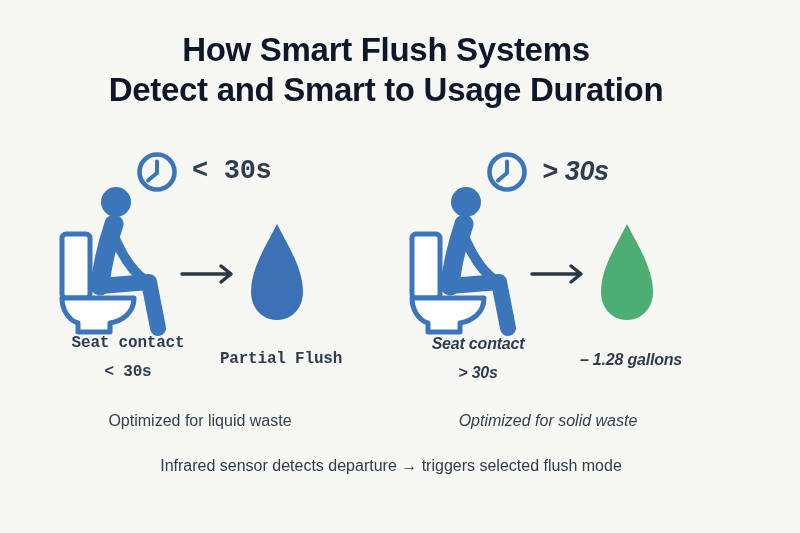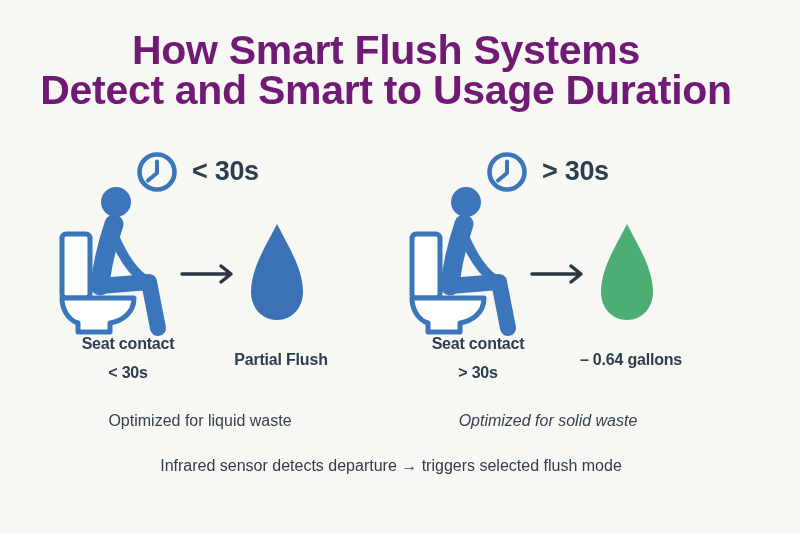--- a/index.html
+++ b/index.html
@@ -4,26 +4,26 @@
 <style>
   html,body{margin:0;padding:0;background:#e9e9e7;}
   .canvas{
     position:relative;width:800px;height:533px;overflow:hidden;
     background:#f7f7f4;
     font-family:"Liberation Sans",sans-serif;
     color:#2d3e4f;
   }
   .title{
     position:absolute;top:30px;left:0;width:772px;
-    text-align:center;font-weight:bold;font-size:41px;line-height:40px;
-    color:#701a75;letter-spacing:-0.3px;
+    text-align:center;font-weight:bold;font-size:33px;line-height:40px;
+    color:#0f172a;letter-spacing:-0.3px;
   }
   .scenario{position:absolute;top:140px;width:360px;height:285px;}
-  .scenario.left{left:40px;}
-  .scenario.right{left:390px;}
+  .scenario.left{left:40px;font-family:Liberation Mono, monospace;}
+  .scenario.right{left:390px;font-style:italic;}
   .clock{position:absolute;left:95px;top:10px;width:44px;height:44px;}
   .duration{
     position:absolute;left:152px;top:16px;
     font-size:27px;font-weight:bold;color:#2d3e4f;letter-spacing:-0.3px;
   }
   .person{position:absolute;left:12px;top:42px;}
   .arrow{position:absolute;left:140px;top:122px;}
   .drop{position:absolute;left:203px;top:80px;}
   .cap{
     position:absolute;top:189px;text-align:center;
@@ -108,21 +108,21 @@
 
     <svg class="drop" viewBox="0 0 68 104" width="68" height="104">
       <path d="M34,4 C24,24 8,48 8,72 C8,88 19,100 34,100 C49,100 60,88 60,72 C60,48 44,24 34,4 Z" fill="#4dae74"></path>
     </svg>
 
     <div class="cap seat">
       <div>Seat contact</div>
       <div>&gt; 30s</div>
     </div>
     <div class="cap flush">
-      <div>– 0.64 gallons</div>
+      <div>– 1.28 gallons</div>
     </div>
   </div>
 
   <div class="optimized left">Optimized for liquid waste</div>
   <div class="optimized right">Optimized for solid waste</div>
 
   <div class="footer">Infrared sensor detects departure → triggers selected flush mode</div>
 
 </div>
 

